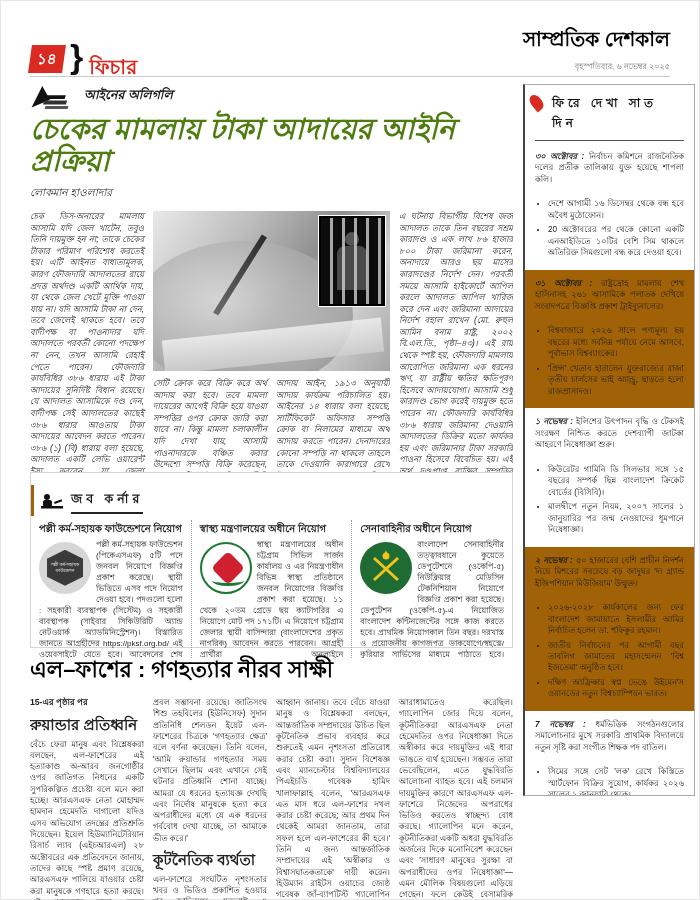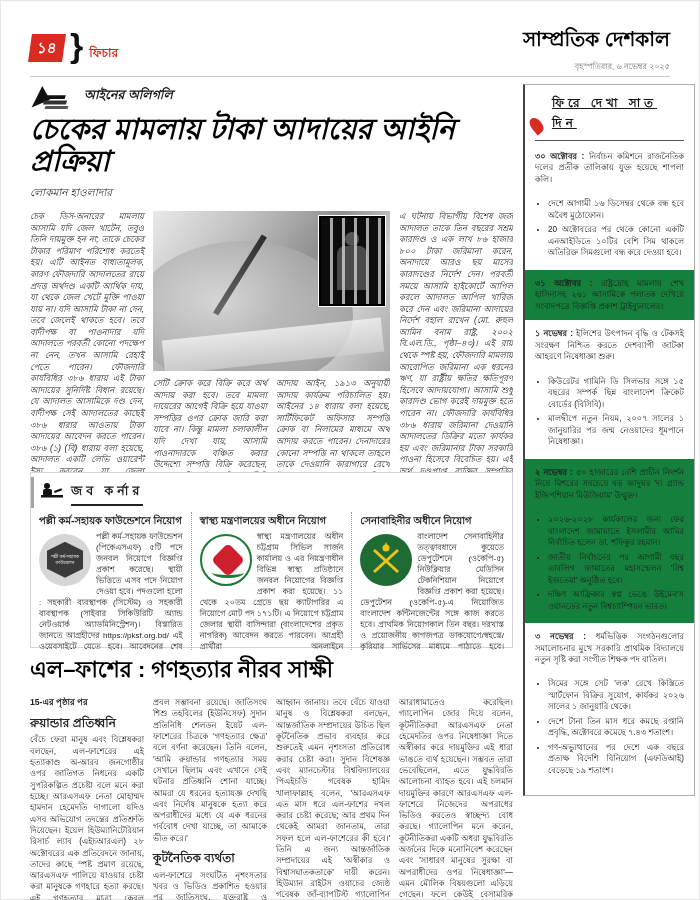--- a/index.html
+++ b/index.html
@@ -6,65 +6,65 @@
   body{width:700px;height:900px;position:relative;overflow:hidden;
        font-family:"Liberation Sans","DejaVu Sans",sans-serif;color:#1c1c1c;}
   .frame{position:absolute;inset:0;border:1px solid #e6e6e6;}
 
   
   .masthead{position:absolute;left:30px;right:30px;top:24px;height:48px;display:flex;justify-content:space-between;align-items:flex-start;}
   .mh-left{display:flex;align-items:center;gap:6px;}
   .pagenum{background:#d92b21;color:#fff;font-weight:bold;font-size:15px;width:34px;height:28px;
            display:flex;align-items:center;justify-content:center;transform:skewX(-8deg);margin-top:8px;}
   .faces{font-size:34px;font-weight:bold;color:#111;line-height:1;margin-top:2px;}
-  .sectionname{color:#d92b21;font-size:12px;font-weight:bold;margin-top:20px;}
+  .sectionname{color:#d92b21;font-size:20px;font-weight:bold;margin-top:28px;}
   .mh-right{text-align:right;}
   .papername{font-size:20px;font-weight:bold;letter-spacing:0;color:#000;}
   .paperdate{font-size:8px;color:#777;margin-top:3px;}
   .head-rule{position:absolute;left:30px;right:30px;top:76px;border-top:1px solid #c9c9c9;}
 
   
   .lead{position:absolute;left:30px;top:83px;width:483px;font-style:italic;}
   .kicker-row{display:flex;align-items:center;gap:8px;height:26px;}
   .kicker-icon{width:46px;height:26px;}
   .kicker{font-size:12.5px;font-weight:bold;color:#111;}
-  .headline{font-size:29px;font-weight:bold;line-height:1.12;color:#000000;margin-top:4px;}
+  .headline{font-size:29px;font-weight:bold;line-height:1.12;color:#4d7c0f;margin-top:4px;}
   .byline{font-size:10.5px;color:#333;margin-top:7px;}
   .cols{display:flex;gap:9px;margin-top:9px;height:296px;overflow:hidden;}
   .tcol{width:114px;font-size:8.4px;line-height:1.38;text-align:justify;color:#222;}
   .mid{width:237px;display:flex;flex-direction:column;}
   .photo{height:160px;position:relative;background:
          linear-gradient(125deg,#e9e9e9 0%,#bdbdbd 30%,#8f8f8f 55%,#d2d2d2 75%,#a5a5a5 100%);overflow:hidden;}
   .photo .hand{position:absolute;left:-20px;top:30px;width:220px;height:150px;border-radius:50%;
          background:radial-gradient(ellipse at 40% 40%,#dcdcdc,#9e9e9e 70%,#777 100%);opacity:.85;}
   .photo .pen{position:absolute;left:84px;top:18px;width:6px;height:92px;background:linear-gradient(#2b2b2b,#6b6b6b);transform:rotate(32deg);}
   .photo .cheque{position:absolute;left:10px;bottom:8px;width:220px;height:34px;background:linear-gradient(#f2f2f2,#cfcfcf);transform:rotate(-6deg);opacity:.8;}
   .inset{position:absolute;right:5px;top:5px;width:62px;height:86px;background:#0d0d0d;border:2px solid #000;box-shadow:0 0 0 1px #fff;}
   .inset .bars{position:absolute;inset:0;background:repeating-linear-gradient(90deg,transparent 0 9px,#cfcfcf 9px 12px);opacity:.8;}
   .inset .man-h{position:absolute;left:24px;top:14px;width:14px;height:14px;border-radius:50%;background:#555;}
   .inset .man-b{position:absolute;left:16px;top:28px;width:30px;height:44px;border-radius:8px 8px 0 0;background:#4a4a4a;}
   .midcols{display:flex;gap:9px;margin-top:7px;height:129px;overflow:hidden;}
   .midcols .tcol{width:114px;}
 
   
   .sidebar{position:absolute;left:523px;top:84px;width:172px;height:712px;border:1px solid #aaa;border-left:2px solid #444;
            background:#fff;overflow:hidden;box-sizing:border-box;}
-  .sb-head{display:flex;align-items:flex-end;justify-content:center;gap:10px;padding:9px 6px 6px;text-decoration:underline;}
+  .sb-head{display:flex;align-items:flex-start;justify-content:center;gap:10px;padding:9px 6px 6px;}
   .sb-drop{width:11px;height:17px;background:#d92b21;border-radius:60% 60% 60% 0;transform:rotate(-40deg);}
   .sb-title{font-size:12px;font-weight:bold;letter-spacing:4px;color:#111;}
   .sb-rule{border-top:1px solid #555;margin:0 10px 2px;}
   .sb-item{padding:8px 10px;font-size:8.2px;line-height:1.4;text-align:justify;}
-  .sb-item.shaded{background:#15803d;}
-  .sb-lead b{font-weight:bold;}
+  .sb-item.shaded{background:#a16207;}
+  .sb-lead b{font-weight:bold;font-style:italic;}
   .sb-item ul{margin:13px 0 0;padding-left:13px;}
   .sb-item li{margin-bottom:3px;}
 
   
   .jobs{position:absolute;left:30px;top:472px;width:483px;height:176px;border:1px solid #d5d5d5;box-sizing:border-box;background:#fff;}
-  .jb-head{display:flex;gap:7px;padding:5px 0 2px 6px;border-left:3px solid #a3a3a3;margin-top:4px;width:150px;}
+  .jb-head{display:flex;align-items:center;gap:7px;padding:5px 0 2px 6px;border-left:3px solid #a16207;margin-top:12px;width:150px;}
   .jb-icon{width:24px;height:18px;}
   .jb-title{font-size:12.5px;font-weight:bold;letter-spacing:4px;border-bottom:2px solid #222;padding-bottom:2px;}
   .jb-row{display:flex;margin-top:4px;height:138px;overflow:hidden;}
   .listing{flex:1;padding:0 8px;font-size:8px;line-height:1.38;text-align:justify;}
   .listing + .listing{border-left:1px dotted #9a9a9a;}
   .l-title{font-size:10px;font-weight:bold;text-align:left;margin:2px 0 3px;}
   .logo{float:left;width:52px;height:52px;border-radius:50%;margin:3px 5px 2px 0;position:relative;}
   .logo-pksf{background:#d6d6d6;}
   .logo-pksf .hex{position:absolute;left:8px;top:8px;width:36px;height:36px;background:#3a3a3a;
        clip-path:polygon(50% 0,100% 25%,100% 75%,50% 100%,0 75%,0 25%);display:flex;align-items:center;justify-content:center;}
@@ -74,21 +74,21 @@
   .logo-health .leaf{position:absolute;left:10px;bottom:6px;width:32px;height:8px;border-bottom:3px solid #1c7a34;border-radius:50%;}
   .logo-army{background:#1e6b33;}
   .logo-army svg{position:absolute;inset:6px;}
 
   
   .bottom{position:absolute;left:30px;top:652px;width:483px;}
   .b-headline{font-size:22px;font-weight:bold;color:#000;}
   .b-cols{display:flex;gap:9px;margin-top:8px;height:206px;overflow:hidden;}
   .b-cols .tcol{width:114px;font-size:8.2px;}
   .contlabel{font-weight:bold;font-size:8.6px;margin-bottom:6px;}
-  .subhead{font-weight:bold;font-size:12px;margin:6px 0 3px;}
+  .subhead{font-weight:bold;font-size:15px;margin:6px 0 3px;}
 </style>
 </head>
 <body>
 
 <div class="frame"></div>
 
 <div class="masthead">
   <div class="mh-left">
     <span class="pagenum">১৪</span>
     <span class="faces">}</span>
@@ -145,41 +145,45 @@
   <div class="sb-item">
     <p class="sb-lead" style="margin:0"><b>৩০ অক্টোবর :</b> <span>নির্বাচন কমিশনে রাজনৈতিক দলের প্রতীক তালিকায় যুক্ত হয়েছে শাপলা কলি।</span></p>
     <ul>
       <li>দেশে আগামী ১৬ ডিসেম্বর থেকে বন্ধ হবে অবৈধ মুঠোফোন।</li>
       <li>20 অক্টোবরের পর থেকে কোনো একটি এনআইডিতে ১০টির বেশি সিম থাকলে অতিরিক্ত সিমগুলো বন্ধ করে দেওয়া হবে।</li>
     </ul>
   </div>
 
   <div class="sb-item shaded">
     <p class="sb-lead" style="margin:0"><b>৩১ অক্টোবর :</b> <span>রাষ্ট্রদ্রোহ মামলায় শেখ হাসিনাসহ ২৬১ আসামিকে পলাতক দেখিয়ে সংবাদপত্রে বিজ্ঞপ্তি প্রকাশ ট্রাইব্যুনালের।</span></p>
+    <ul>
+      <li>বিশ্ববাজারে ২০২৬ সালে পণ্যমূল্য ছয় বছরের মধ্যে সর্বনিম্ন পর্যায়ে নেমে আসবে, পূর্বাভাস বিশ্বব্যাংকের।</li>
+      <li>'প্রিন্স' খেতাব হারালেন যুক্তরাজ্যের রাজা তৃতীয় চার্লসের ভাই অ্যান্ড্রু, ছাড়তে হলো রাজপ্রাসাদও।</li>
+    </ul>
   </div>
 
   <div class="sb-item">
     <p class="sb-lead" style="margin:0"><b>১ নভেম্বর :</b> <span>ইলিশের উৎপাদন বৃদ্ধি ও টেকসই সংরক্ষণ নিশ্চিত করতে দেশব্যাপী জাটকা আহরণে নিষেধাজ্ঞা শুরু।</span></p>
     <ul>
       <li>কিউরেটর গামিনি ডি সিলভার সঙ্গে ১৫ বছরের সম্পর্ক ছিন্ন বাংলাদেশ ক্রিকেট বোর্ডের (বিসিবি)।</li>
       <li>মালদ্বীপে নতুন নিয়ম, ২০০৭ সালের ১ জানুয়ারির পর জন্ম নেওয়াদের ধূমপানে নিষেধাজ্ঞা।</li>
     </ul>
   </div>
 
   <div class="sb-item shaded">
     <p class="sb-lead" style="margin:0"><b>২ নভেম্বর :</b> <span>৫০ হাজারের বেশি প্রাচীন নিদর্শন নিয়ে মিশরের সবচেয়ে বড় জাদুঘর 'দ্য গ্র্যান্ড ইজিপশিয়ান মিউজিয়াম' উন্মুক্ত।</span></p>
     <ul>
       <li>২০২৬-২০২৮ কার্যকালের জন্য ফের বাংলাদেশ জামায়াতে ইসলামীর আমির নির্বাচিত হলেন ডা. শফিকুর রহমান।</li>
       <li>জাতীয় নির্বাচনের পর আগামী বছর তাবলিগ জামাতের মহাসম্মেলন 'বিশ্ব ইজতেমা' অনুষ্ঠিত হবে।</li>
       <li>দক্ষিণ আফ্রিকার স্বপ্ন ভেঙে উইমেন'স ওয়ানডের নতুন বিশ্বচ্যাম্পিয়ন ভারত।</li>
     </ul>
   </div>
 
   <div class="sb-item">
-    <p class="sb-lead" style="margin:0"><b>৩ নভেম্বর :</b> <span>ধর্মভিত্তিক সংগঠনগুলোর সমালোচনার মুখে সরকারি প্রাথমিক বিদ্যালয়ে নতুন সৃষ্টি করা সংগীত শিক্ষক পদ বাতিল।</span></p>
+    <p class="sb-lead" style="margin:0"><b>7 নভেম্বর :</b> <span>ধর্মভিত্তিক সংগঠনগুলোর সমালোচনার মুখে সরকারি প্রাথমিক বিদ্যালয়ে নতুন সৃষ্টি করা সংগীত শিক্ষক পদ বাতিল।</span></p>
     <ul>
       <li>সিমের সঙ্গে সেট 'লক' রেখে কিস্তিতে স্মার্টফোন বিক্রির সুযোগ, কার্যকর ২০২৬ সালের ১ জানুয়ারি থেকে।</li>
       <li>দেশে টানা তিন মাস ধরে কমছে রপ্তানি প্রবৃদ্ধি, অক্টোবরে কমেছে ৭.৪৩ শতাংশ।</li>
       <li>গণ-অভ্যুত্থানের পর দেশে এক বছরে প্রত্যক্ষ বিদেশি বিনিয়োগ (এফডিআই) বেড়েছে ১৯ শতাংশ।</li>
 
     </ul>
   </div>
 
 </div>
 

